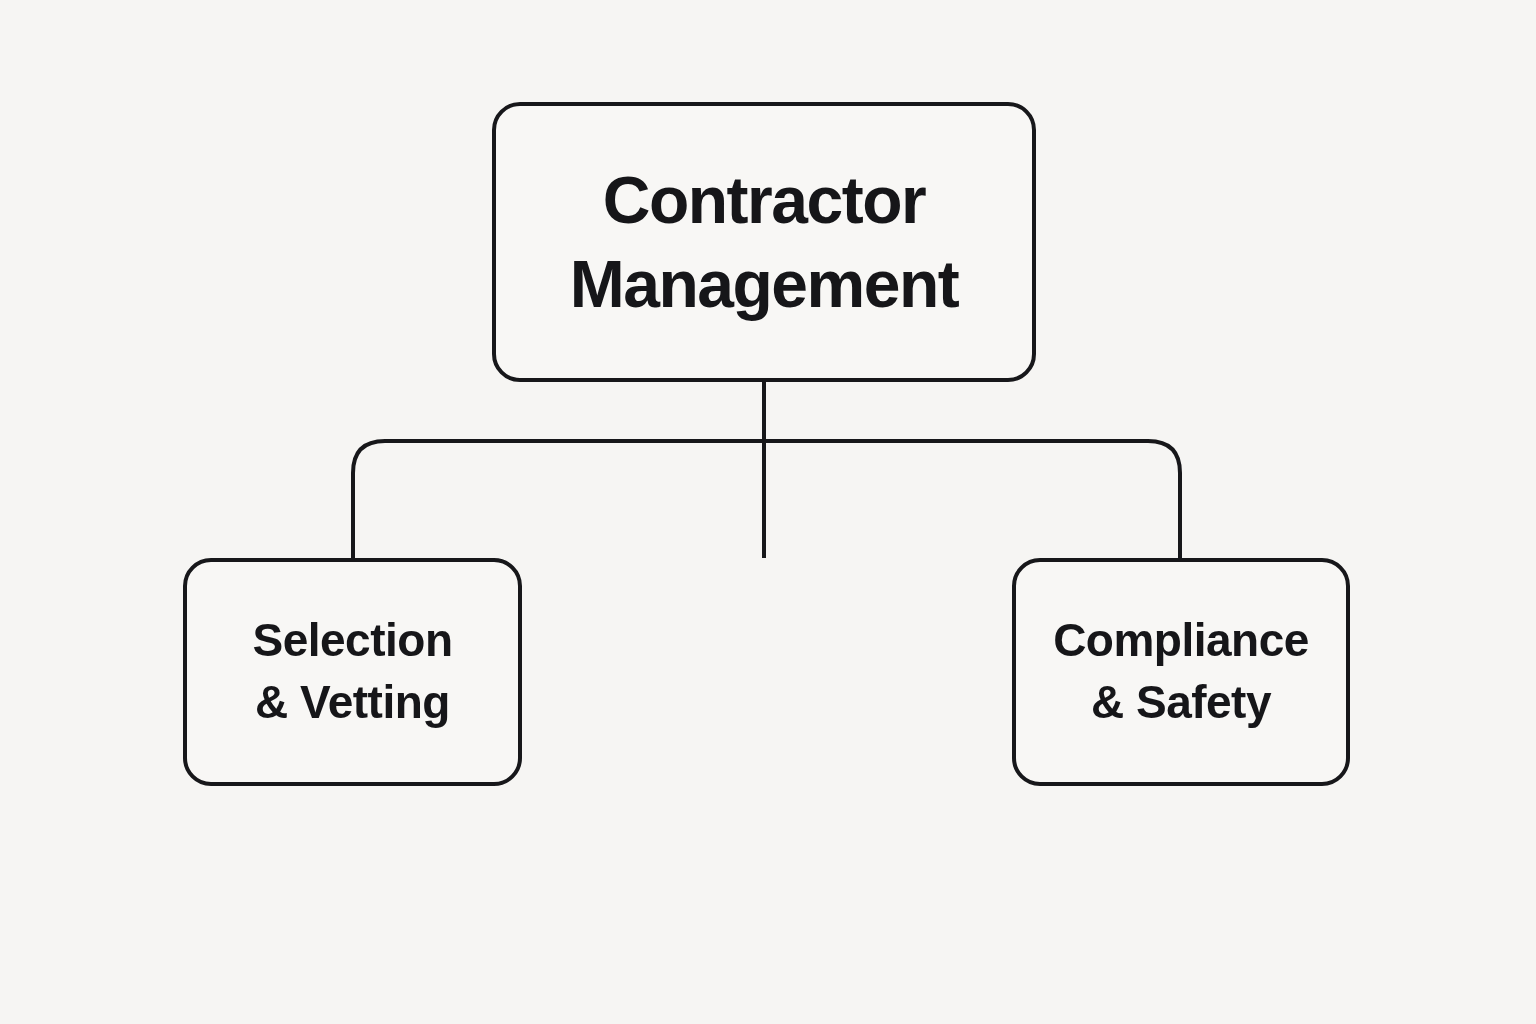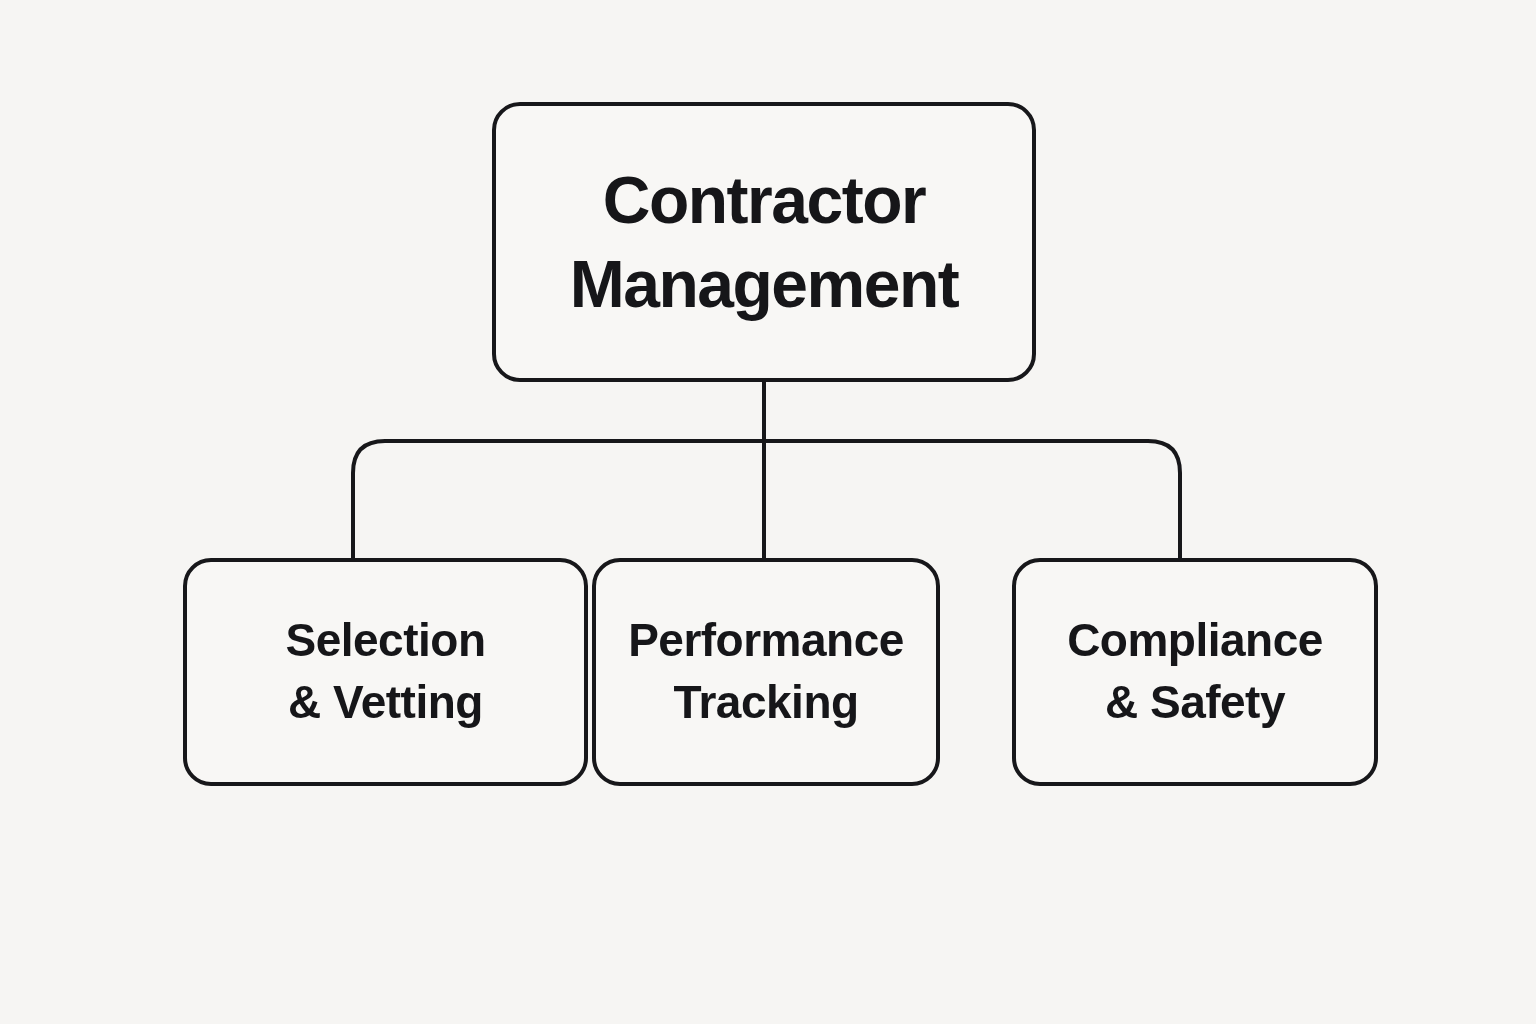--- a/index.html
+++ b/index.html
@@ -49,29 +49,29 @@
   .node.root {
     left: 492px; top: 102px;
     width: 544px; height: 280px;
     font-size: 66px;
     font-weight: 700;
     letter-spacing: -1.5px;
     line-height: 1.28;
   }
   .node.child {
     top: 558px;
-    width: 405px; height: 228px;
+    width: 339px; height: 228px;
     font-size: 46px;
     font-weight: 700;
     letter-spacing: -0.5px;
     line-height: 1.34;
   }
   .node.child.c0 { left: 183px; }
   .node.child.c1 { left: 592px; width: 348px; }
-  .node.child.c2 { left: 1012px; width: 366px; }
+  .node.child.c2 { left: 1012px; width: 338px; }
 </style>
 </head>
 <body>
 
 <div class="canvas">
 
   <svg class="connectors" viewBox="0 0 1536 1024" xmlns="http://www.w3.org/2000/svg" aria-hidden="true">
     <path d="M764 333 L764 558"></path>
     <path d="M353 558 L353 473 Q353 441 385 441 L1148 441 Q1180 441 1180 473 L1180 558"></path>
   </svg>
@@ -79,23 +79,19 @@
   <div class="node root">
     <span>Contractor
 Management</span>
   </div>
 
   <div class="node child c0">
     <span>Selection
 &amp; Vetting</span>
   </div>
 
-  <div class="node child c1">
-    <span>Performance
-Tracking</span>
-  </div>
 
   <div class="node child c2">
     <span>Compliance
 &amp; Safety</span>
   </div>
 
 </div>
 
 </body></html>

